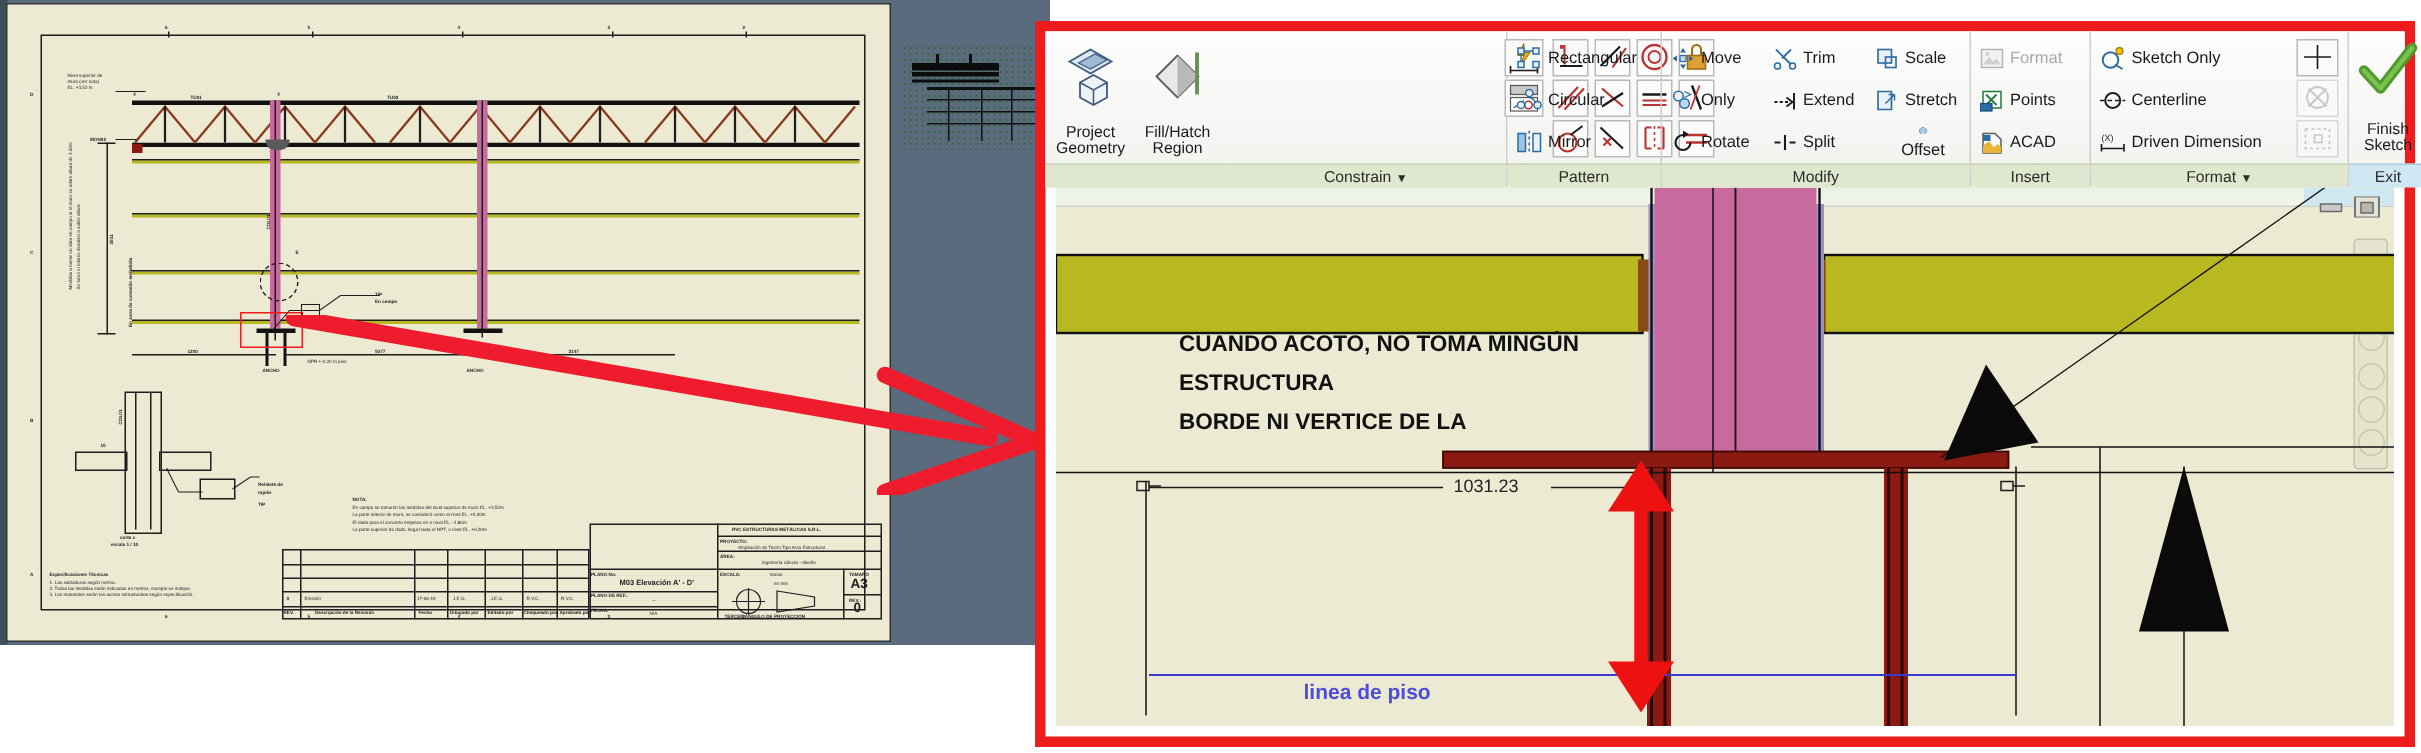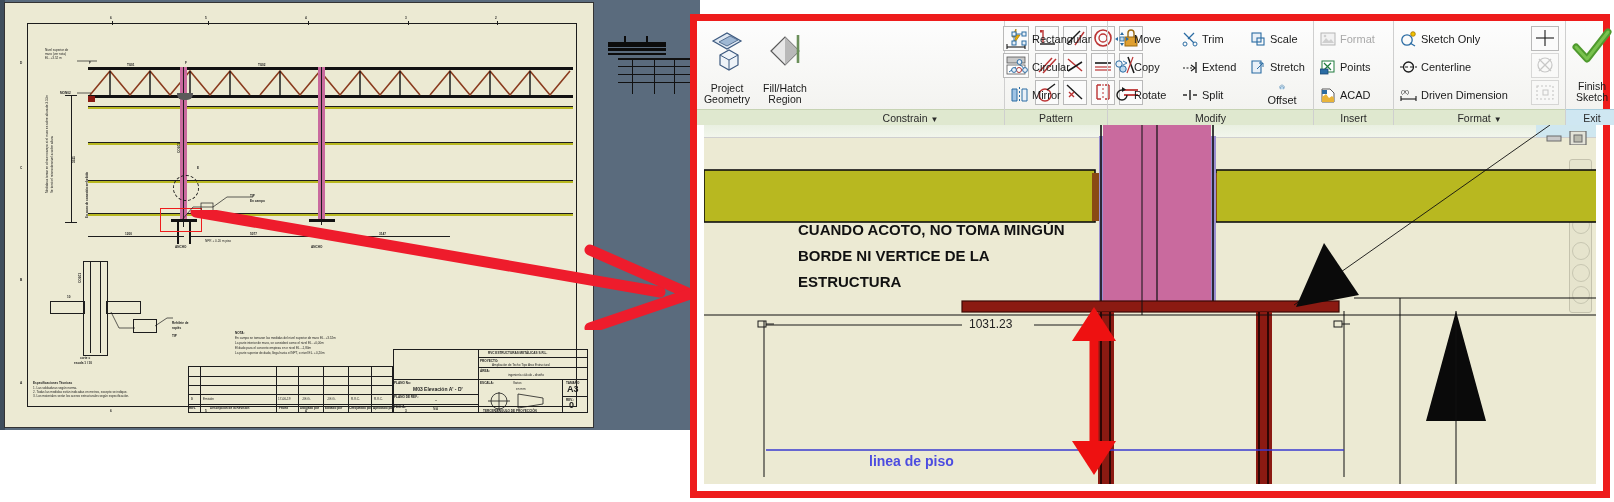--- a/index.html
+++ b/index.html
@@ -514,21 +514,21 @@
             <rect x="6" y="6" width="4" height="4" fill="#bcd9ee" stroke="#2b6ca3" stroke-width="0.8"></rect>
           </svg>
           <span>Move</span>
         </div>
         <div class="smallbtn" style="left:4px;top:35px;width:66px;">
           <svg width="16" height="16" viewBox="0 0 16 16" class="gicon">
             <circle cx="5" cy="5" r="3.2" fill="#e9f0f7" stroke="#2b6ca3" stroke-width="1"></circle>
             <circle cx="9" cy="10" r="3.2" fill="#bcd9ee" stroke="#2b6ca3" stroke-width="1"></circle>
             <path d="M9,2 L13,4 L9,6" fill="none" stroke="#2b6ca3" stroke-width="0.9"></path>
           </svg>
-          <span>Copy</span>
+          <span>Only</span>
         </div>
         <div class="smallbtn" style="left:4px;top:63px;width:66px;">
           <svg width="16" height="16" viewBox="0 0 16 16" class="gicon">
             <path d="M13,8 A5,5 0 1,1 8,3" fill="none" stroke="#1a1a1a" stroke-width="1.4"></path>
             <path d="M8,0 L8,5 L12,2.5 Z" fill="#1a1a1a"></path>
           </svg>
           <span>Rotate</span>
         </div>
 
         <div class="smallbtn" style="left:72px;top:7px;width:66px;">
@@ -752,24 +752,24 @@
       </svg>
 
       <div class="dimtext" style="left:265px;top:192px;">1031.23</div>
 
       <svg style="position:absolute;left:350px;top:182px;" width="80" height="170">
         <line x1="40" y1="8" x2="40" y2="160" stroke="#ee1111" stroke-width="9"></line>
         <path d="M40,0 L62,34 L18,34 Z" fill="#ee1111"></path>
         <path d="M40,168 L62,134 L18,134 Z" fill="#ee1111"></path>
       </svg>
 
-      <div class="cadtext" style="left:94px;top:92px;">
+      <div class="cadtext" style="left:82px;top:92px;">
         <div>CUANDO ACOTO, NO TOMA MINGÚN</div>
+        <div>ESTRUCTURA</div>
         <div>BORDE NI VERTICE DE LA</div>
-        <div>ESTRUCTURA</div>
       </div>
 
 
 
       <div class="bluetext" style="left:165px;top:328px;">linea de piso</div>
     </div>
   </div>
 </div>
 
 </body></html>

